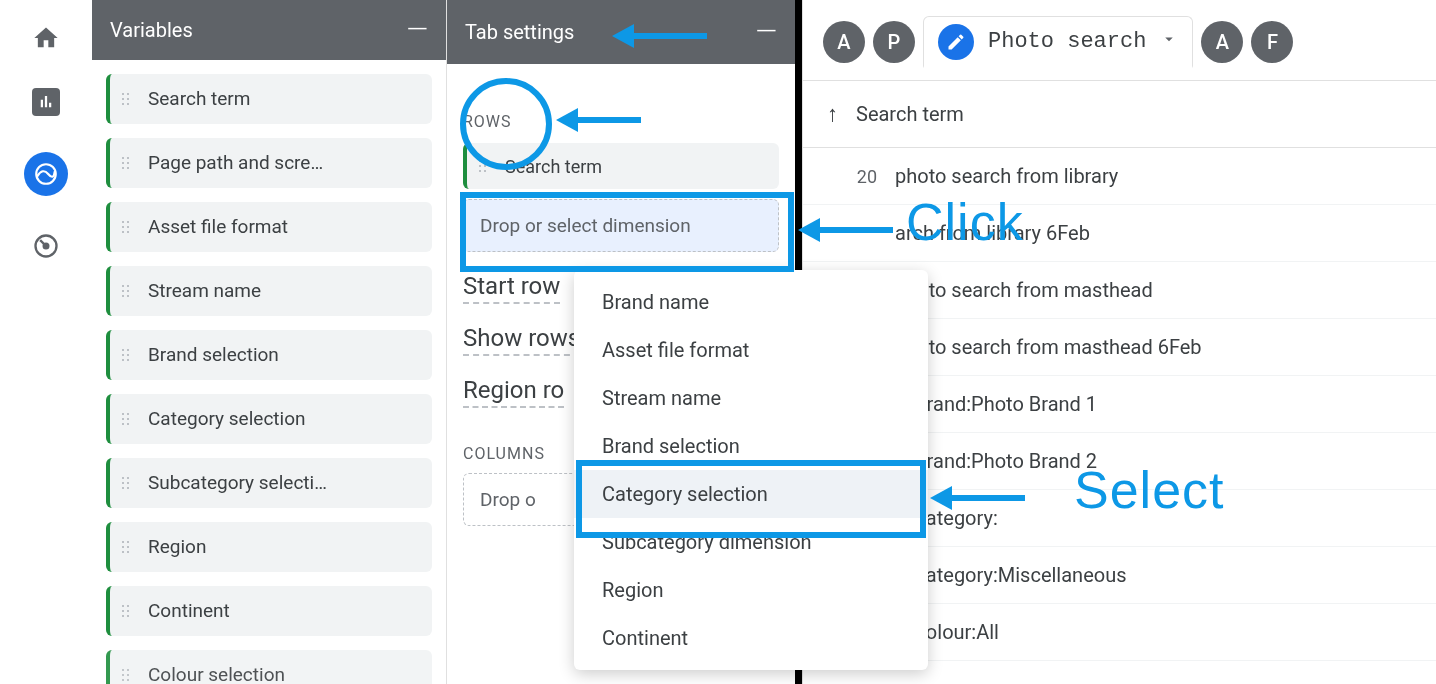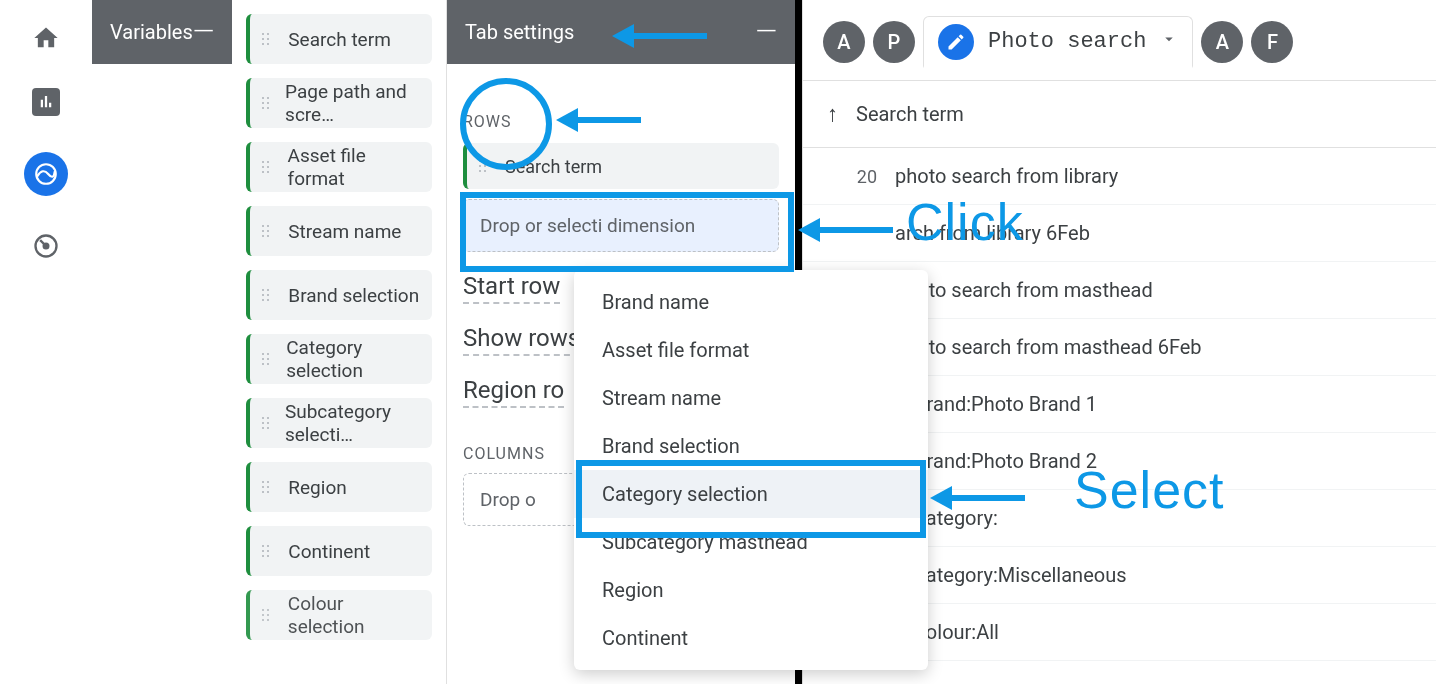--- a/index.html
+++ b/index.html
@@ -13,21 +13,21 @@
   .rail-icon-square { width: 28px; height: 28px; background: #5f6368; border-radius: 4px; display: flex; align-items: center; justify-content: center; }
   .rail-icon-square svg { width: 18px; height: 18px; color: #fff; }
   .rail-icon-active { width: 44px; height: 44px; border-radius: 50%; background: #1a73e8; display: flex; align-items: center; justify-content: center; }
   .rail-icon-active svg { width: 26px; height: 26px; color: #fff; }
 
   
   .panel-header { background: #5f6368; color: #fff; height: 64px; display: flex; align-items: center; justify-content: space-between; padding: 0 18px; font-size: 20px; }
   .panel-header .minus { font-size: 28px; font-weight: 300; line-height: 1; }
 
   
-  .variables-panel { width: 355px; display: flex; flex-direction: row; border-right: 1px solid #e0e0e0; }
+  .variables-panel { width: 355px; display: flex; flex-direction: column; border-right: 1px solid #e0e0e0; }
   .variables-list { padding: 14px; overflow: hidden; }
   .chip { display: flex; align-items: center; background: #f1f3f4; border-left: 4px solid #1e8e3e; border-radius: 6px; height: 50px; padding: 0 12px; margin-bottom: 14px; font-size: 19px; color: #3c4043; cursor: grab; }
   .chip .drag { width: 14px; display: grid; grid-template-columns: repeat(2, 2px); grid-auto-rows: 2px; gap: 3px; margin-right: 12px; }
   .chip .drag span { background: #bdc1c6; }
   .chip-last { opacity: 0.9; }
 
   
   .settings-panel { width: 355px; display: flex; flex-direction: column; border-right: 7px solid #000000; position: relative; }
   .settings-body { padding: 16px; overflow: hidden; }
   .rows-label { font-size: 16px; letter-spacing: 1px; color: #5f6368; padding-bottom: 4px; display: inline-block; }
@@ -240,21 +240,21 @@
             <span></span>
             <span></span>
             <span></span>
             <span></span>
             <span></span>
             <span></span>
           </div>
         <span>Search term</span>
       </div>
       <div class="dropzone" style="margin-top:10px;">
-        <span>Drop or selecti dimension</span>
+        <span>Drop or select dimension</span>
       </div>
 
       <div class="dotted-underline">Start row</div><br>
       <div class="dotted-underline">Show rows</div><br>
       <div class="dotted-underline">Region ro</div>
 
       <div class="columns-label">COLUMNS</div>
       <div class="dropzone" style="margin-top:10px; background:#fff;">
         <span>Drop o</span>
       </div>
@@ -327,21 +327,21 @@
     </div>
   </div>
 </div>
 
 <div class="popover">
   <div class="popover-item">Brand name</div>
   <div class="popover-item">Asset file format</div>
   <div class="popover-item">Stream name</div>
   <div class="popover-item">Brand selection</div>
   <div class="popover-item hover">Category selection</div>
-  <div class="popover-item">Subcategory masthead</div>
+  <div class="popover-item">Subcategory dimension</div>
   <div class="popover-item">Region</div>
   <div class="popover-item">Continent</div>
 </div>
 
 <svg class="annotation" style="left:612px; top:16px;" width="100" height="40" viewBox="0 0 100 40">
   <line x1="95" y1="20" x2="15" y2="20" stroke="#0d98e6" stroke-width="6"></line>
   <polygon points="0,20 22,8 22,32" fill="#0d98e6"></polygon>
 </svg>
 
 <div class="anno-circle annotation" style="left:460px; top:78px; width:92px; height:92px;"></div>

